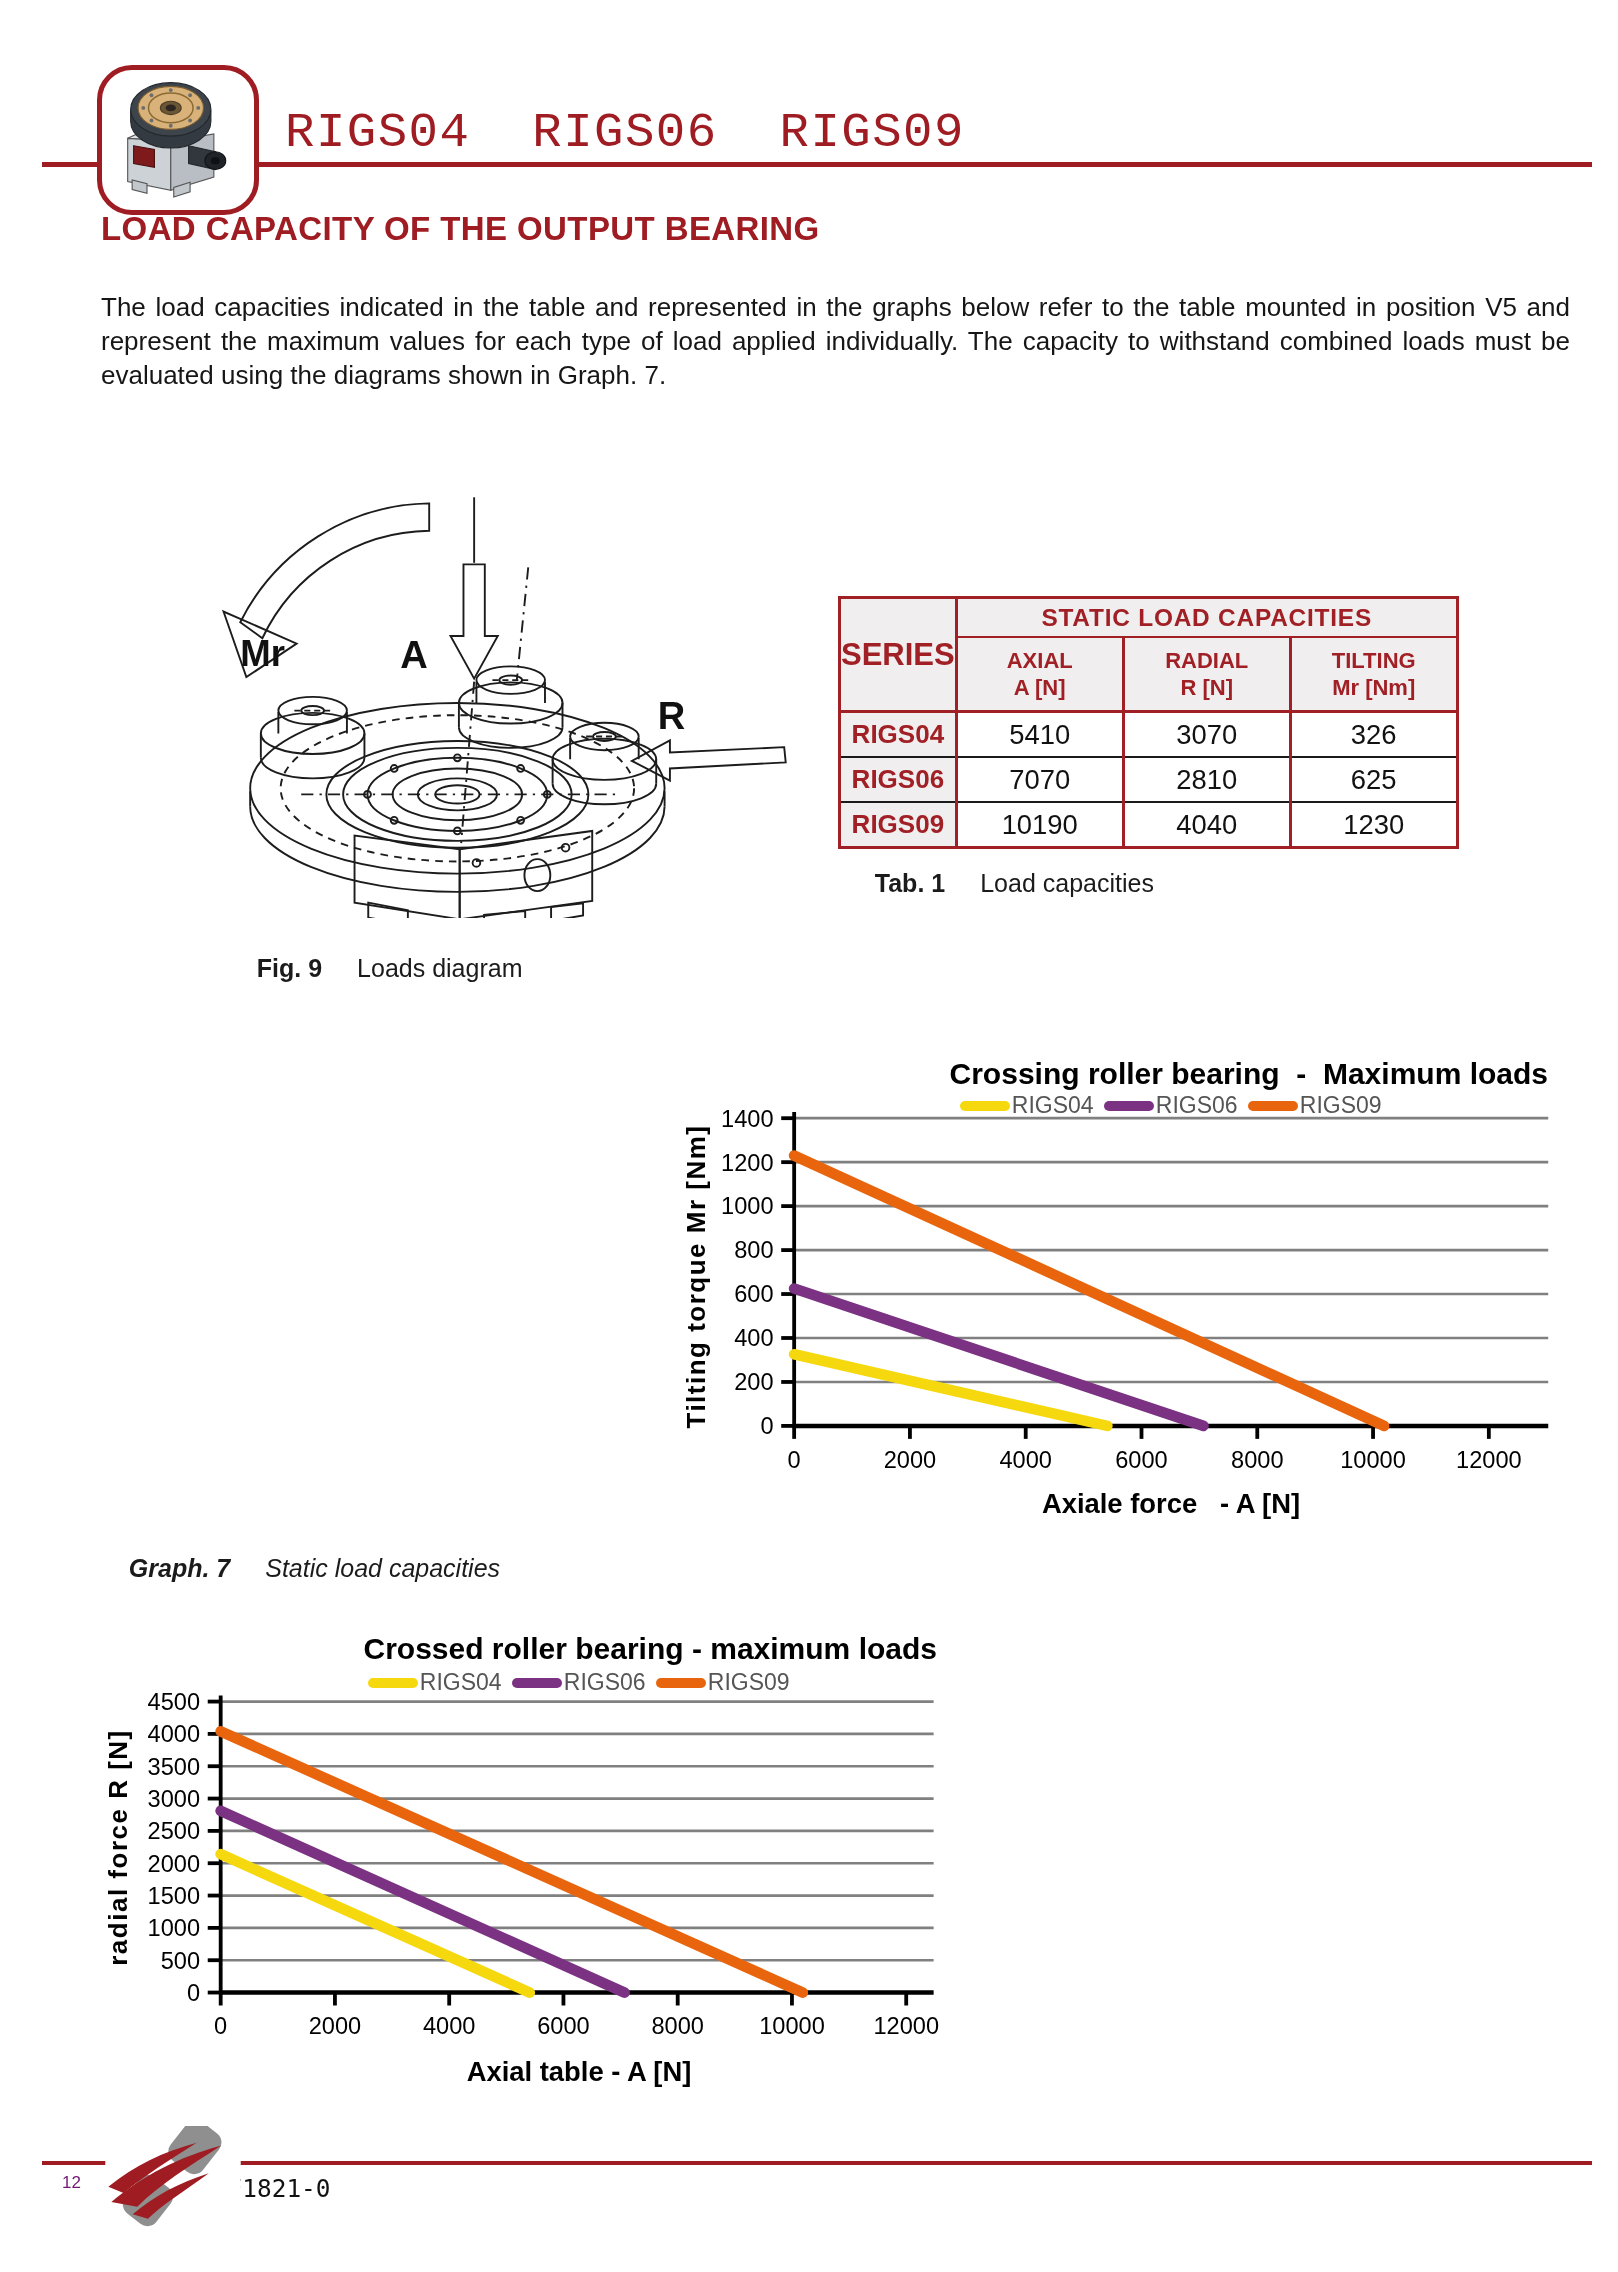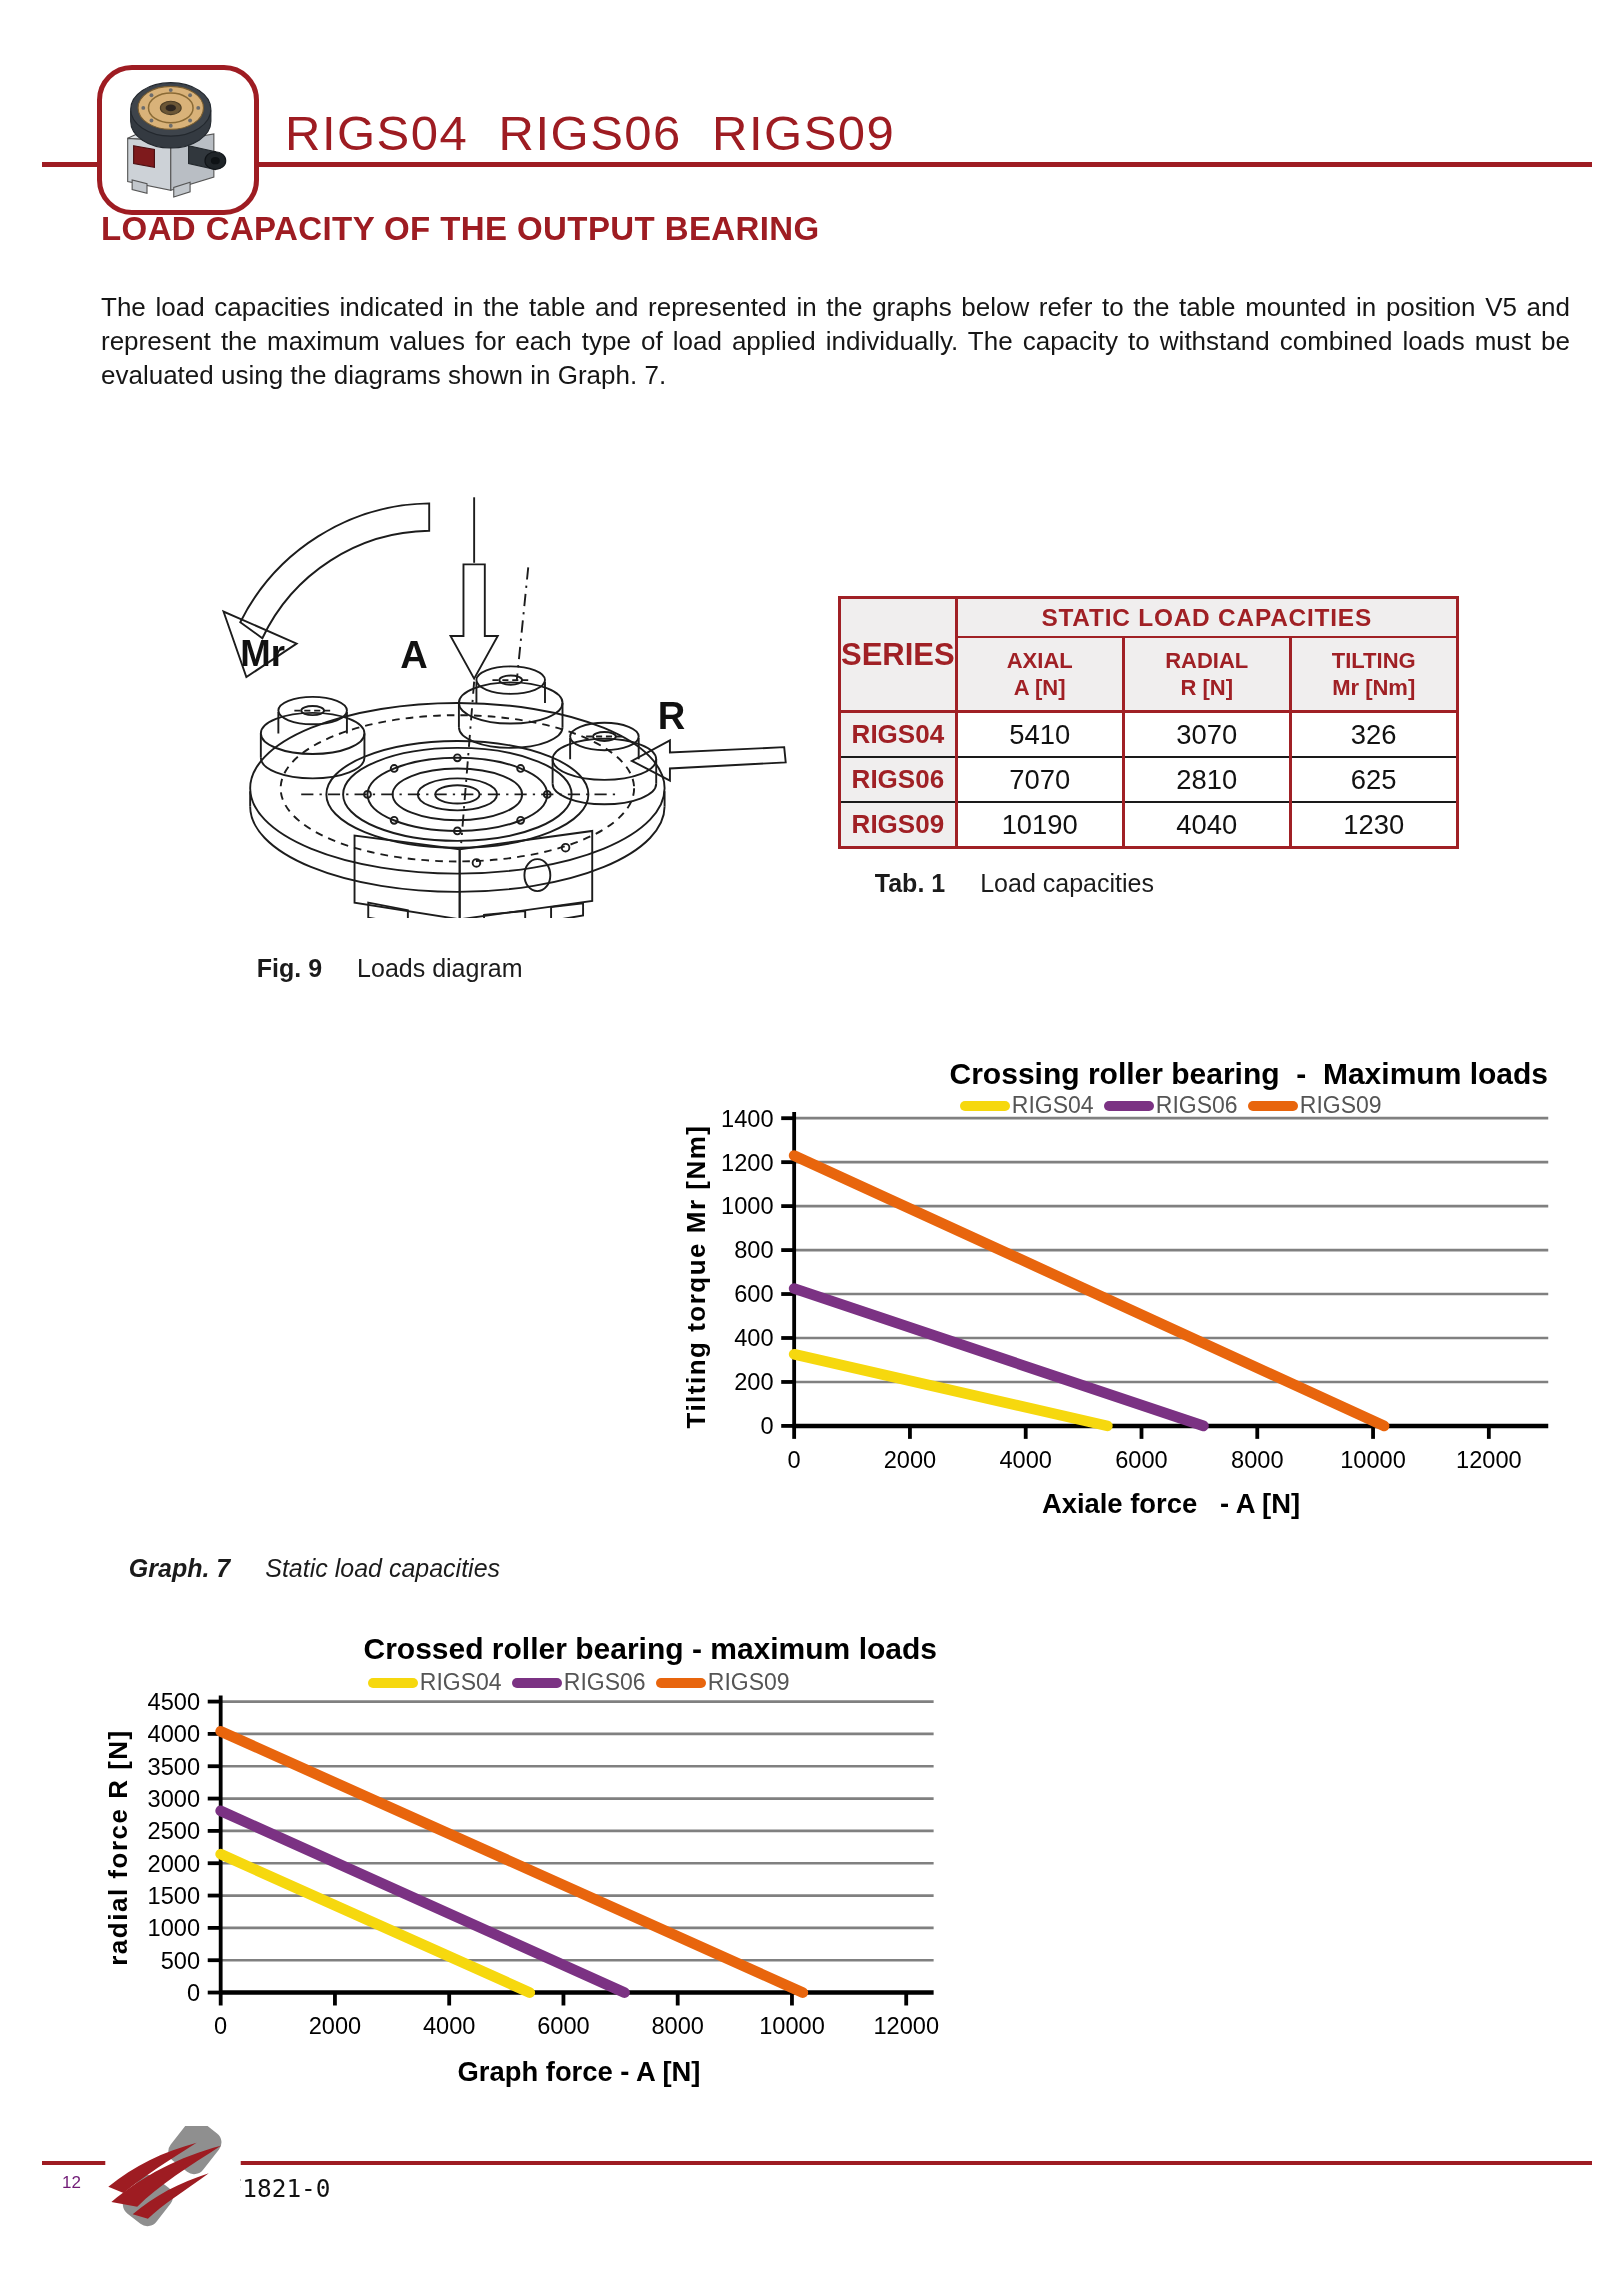--- a/index.html
+++ b/index.html
@@ -4,21 +4,21 @@
 <style>
   html,body{margin:0;padding:0;background:#ffffff;}
   .page{position:relative;width:1619px;height:2273px;background:#fff;overflow:hidden;
         font-family:"Liberation Sans",sans-serif;color:#1b1b1b;}
   .abs{position:absolute;}
 
   
   .rule{background:var(--red,#9E1C22);height:4.6px;}
   .logo-box{left:97px;top:65px;width:152px;height:140px;border:5.3px solid var(--red,#9E1C22);
             border-radius:35px;background:#fff;z-index:3;}
-  .header-title{left:285px;top:105px;font-family:Liberation Sans, sans-serif;
+  .header-title{left:285px;top:105px;font-family:Liberation Mono, monospace;
                 font-size:49px;color:var(--red,#9E1C22);letter-spacing:1.5px;white-space:pre;text-align:right;}
   .section-title{left:101px;top:210px;font-size:33px;font-weight:bold;color:var(--red,#9E1C22);
                  letter-spacing:0.4px;}
   .intro{left:101px;top:290px;width:1469px;font-size:26px;line-height:34px;color:#161616;
          text-align:justify;}
 
   
   .fig-svg{left:126px;top:491px;width:678px;height:427px;}
   .fig-svg path,.fig-svg ellipse,.fig-svg line,.fig-svg polyline,.fig-svg circle
      {stroke:#1c1c1c;fill:none;stroke-width:2.5;}
@@ -357,21 +357,21 @@
         <line x1="148" y1="175.88888888888886" x2="165" y2="175.88888888888886" stroke="#000" stroke-width="5"></line>
         <text x="138" y="186.88888888888886" text-anchor="end" font-size="31" fill="#000">3500</text>
         <line x1="148" y1="133.44444444444446" x2="165" y2="133.44444444444446" stroke="#000" stroke-width="5"></line>
         <text x="138" y="144.44444444444446" text-anchor="end" font-size="31" fill="#000">4000</text>
         <line x1="148" y1="91" x2="165" y2="91" stroke="#000" stroke-width="5"></line>
         <text x="138" y="102" text-anchor="end" font-size="31" fill="#000">4500</text>
         <polyline points="165,291.3377777777778 570.75,473" fill="none" stroke="#F6D80E" stroke-width="14" stroke-linecap="round"></polyline>
         <polyline points="165,234.4622222222222 695.25,473" fill="none" stroke="#7B3283" stroke-width="14" stroke-linecap="round"></polyline>
         <polyline points="165,130.04888888888888 929.25,473" fill="none" stroke="#E8650D" stroke-width="14" stroke-linecap="round"></polyline>
       </svg>
-    <div class="xlabel" style="left:126px;width:716px;top:424px;">Graph force - A [N]</div>
+    <div class="xlabel" style="left:126px;width:716px;top:424px;">Axial table - A [N]</div>
   </div>
 
   <div class="abs rule" style="left:42px;top:2161px;width:1550px;height:3.8px;"></div>
 
   <svg class="abs footer-logo" viewBox="0 0 178 138">
     <rect x="0" y="0" width="178" height="138" fill="#ffffff"></rect>
     <rect x="92" y="-4" width="54" height="64" rx="15" transform="rotate(38 119 26)" fill="#8F8F8F"></rect>
     <rect x="30" y="68" width="52" height="60" rx="15" transform="rotate(38 56 98)" fill="#8F8F8F"></rect>
     <path d="M4,80 C38,52 76,34 120,22 C86,44 50,66 24,88 Z" fill="#9E1C22"></path>
     <path d="M8,100 C48,66 98,40 152,26 C112,52 70,78 42,106 Z" fill="#9E1C22"></path>

